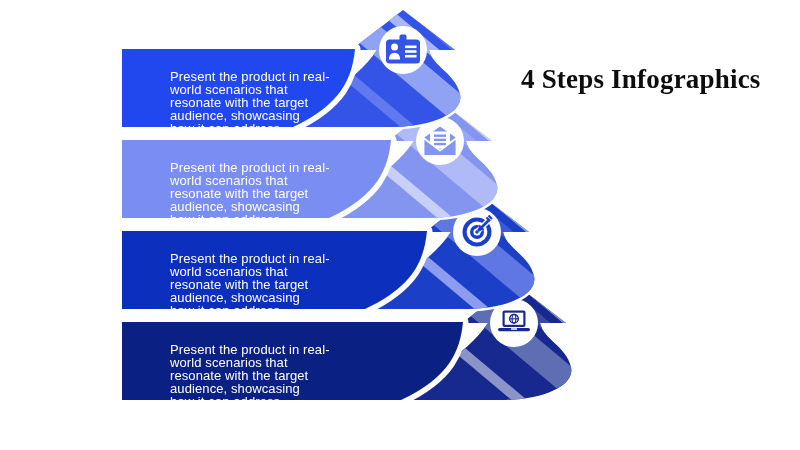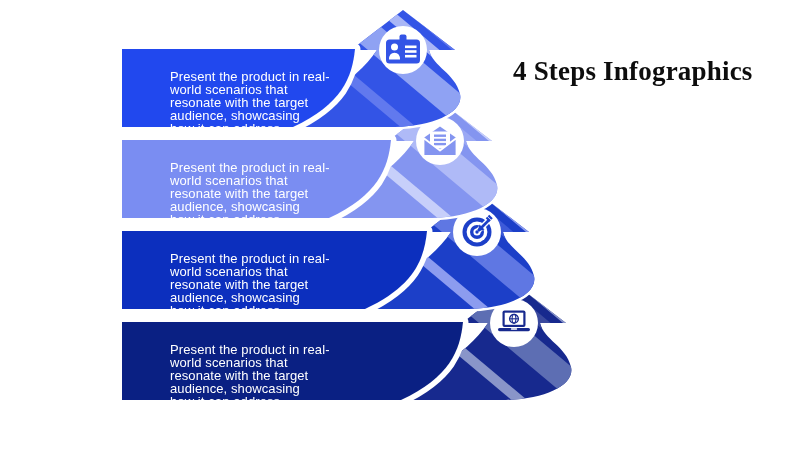--- a/index.html
+++ b/index.html
@@ -1,21 +1,21 @@
 <!DOCTYPE html>
 <html><head>
 <meta charset="utf-8">
 <style>
   html,body{margin:0;padding:0;background:#fff;}
   .slide{
     position:relative;width:800px;height:450px;background:#fff;
     overflow:hidden;font-family:"Liberation Sans",sans-serif;
   }
   .title{
-    position:absolute;left:513px;top:56px;margin:0;
+    position:absolute;left:513px;top:56px;margin:8px;
     font-family:"Liberation Serif",serif;font-size:27px;font-weight:700;
     color:#0d0d0d;letter-spacing:0.2px;white-space:nowrap;
   }
   .step-svg{position:absolute;overflow:visible;}
   .step-text{
     position:absolute;width:184px;color:#fff;
     font-size:13px;line-height:13px;letter-spacing:0.1px;
   }
 </style>
 </head>

